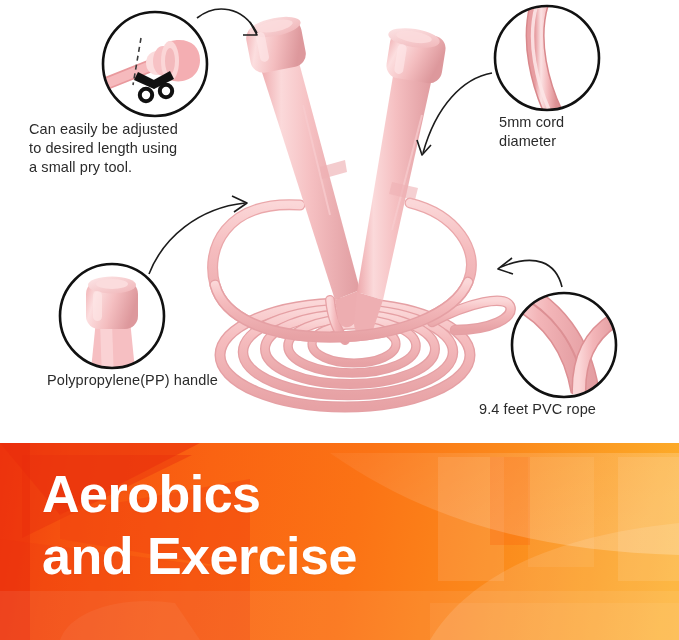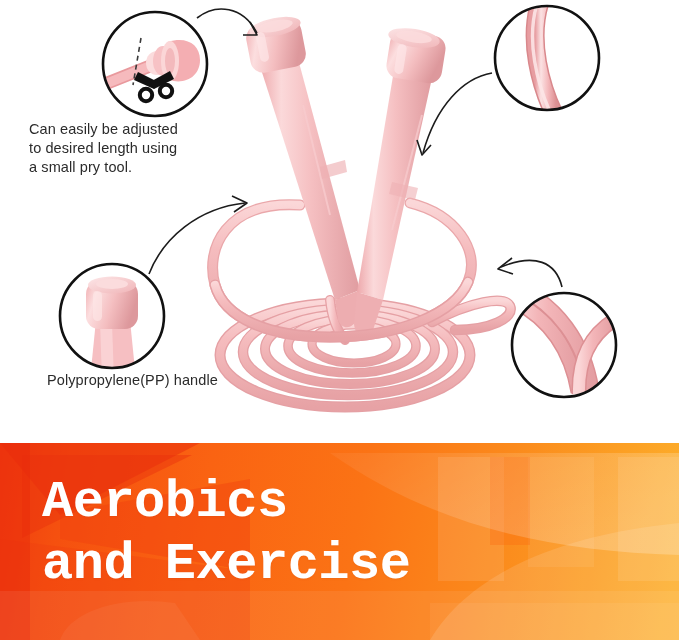--- a/index.html
+++ b/index.html
@@ -72,24 +72,24 @@
   }
   .banner-shapes {
     position: absolute;
     left: 0; top: 0;
     width: 679px;
     height: 197px;
   }
   .banner-title {
     position: absolute;
     left: 42px;
-    top: 29px;
+    top: 20px;
     width: 560px;
     color: #ffffff;
-    font-family: Liberation Mono, monospace;
+    font-family: Liberation Sans, sans-serif;
     font-size: 52px;
     font-weight: bold;
     line-height: 62px;
     letter-spacing: -0.5px;
     white-space: pre-line;
     z-index: 4;
     text-shadow: 0 1px 2px rgba(170,50,0,0.10);
   }
 </style>
 </head>
@@ -292,23 +292,26 @@
       <g fill="none" stroke="#1c1c1c" stroke-width="1.6">
         <path d="M562,287 C556,262 535,253 501,267"></path>
         <path d="M512,258 L498,269 L513,274" stroke-linejoin="round"></path>
       </g>
     </svg>
 
     <div class="callout-text" id="label-adjust">Can easily be adjusted
 to desired length using
 a small pry tool.</div>
 
+    <div class="callout-text" id="label-cord">5mm cord
+diameter</div>
 
     <div class="callout-text" id="label-handle">Polypropylene(PP) handle</div>
 
+    <div class="callout-text" id="label-rope">9.4 feet PVC rope</div>
   </div>
 
   <div class="banner">
 
     <svg class="banner-shapes" viewBox="0 0 679 197">
       <defs>
         <linearGradient id="swooshGrad" x1="0" y1="0" x2="1" y2="0.4">
           <stop offset="0%" stop-color="#ffffff" stop-opacity="0.05"></stop>
           <stop offset="100%" stop-color="#ffffff" stop-opacity="0.22"></stop>
         </linearGradient>

